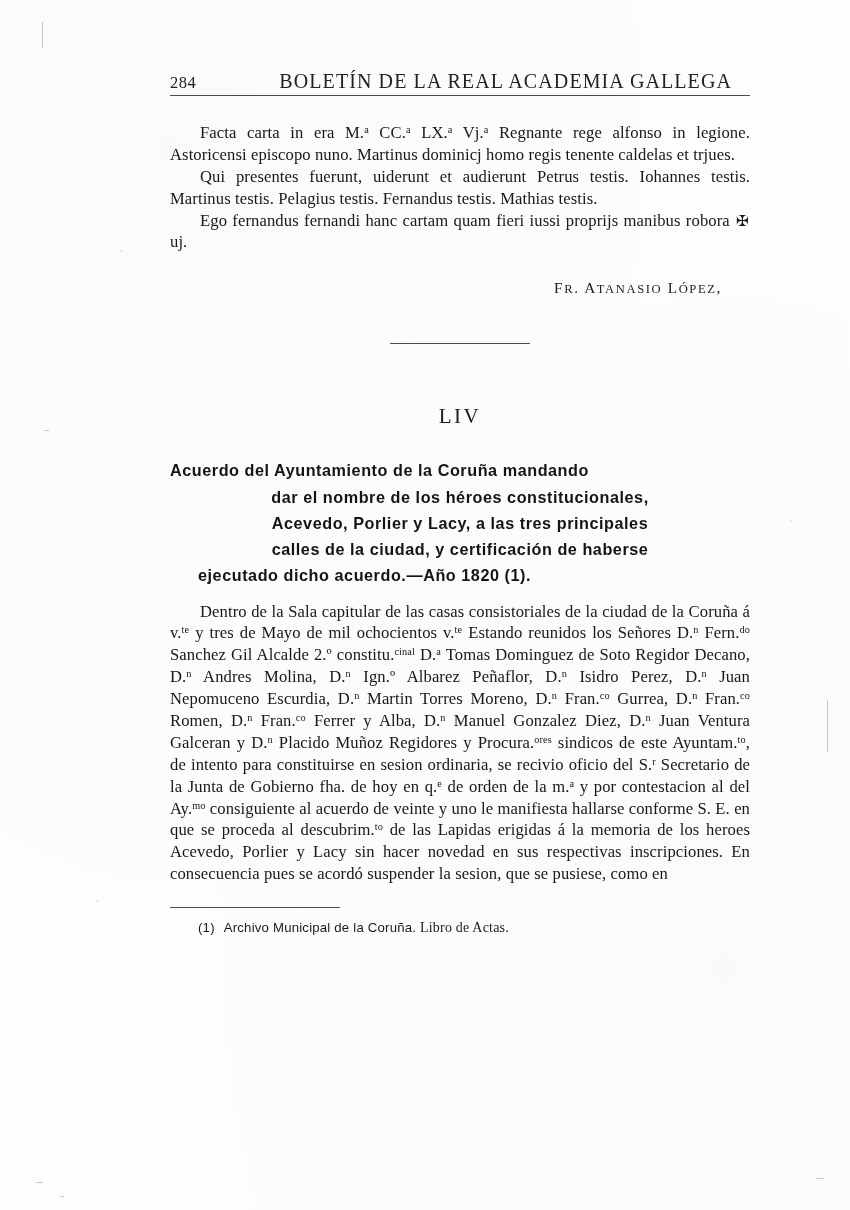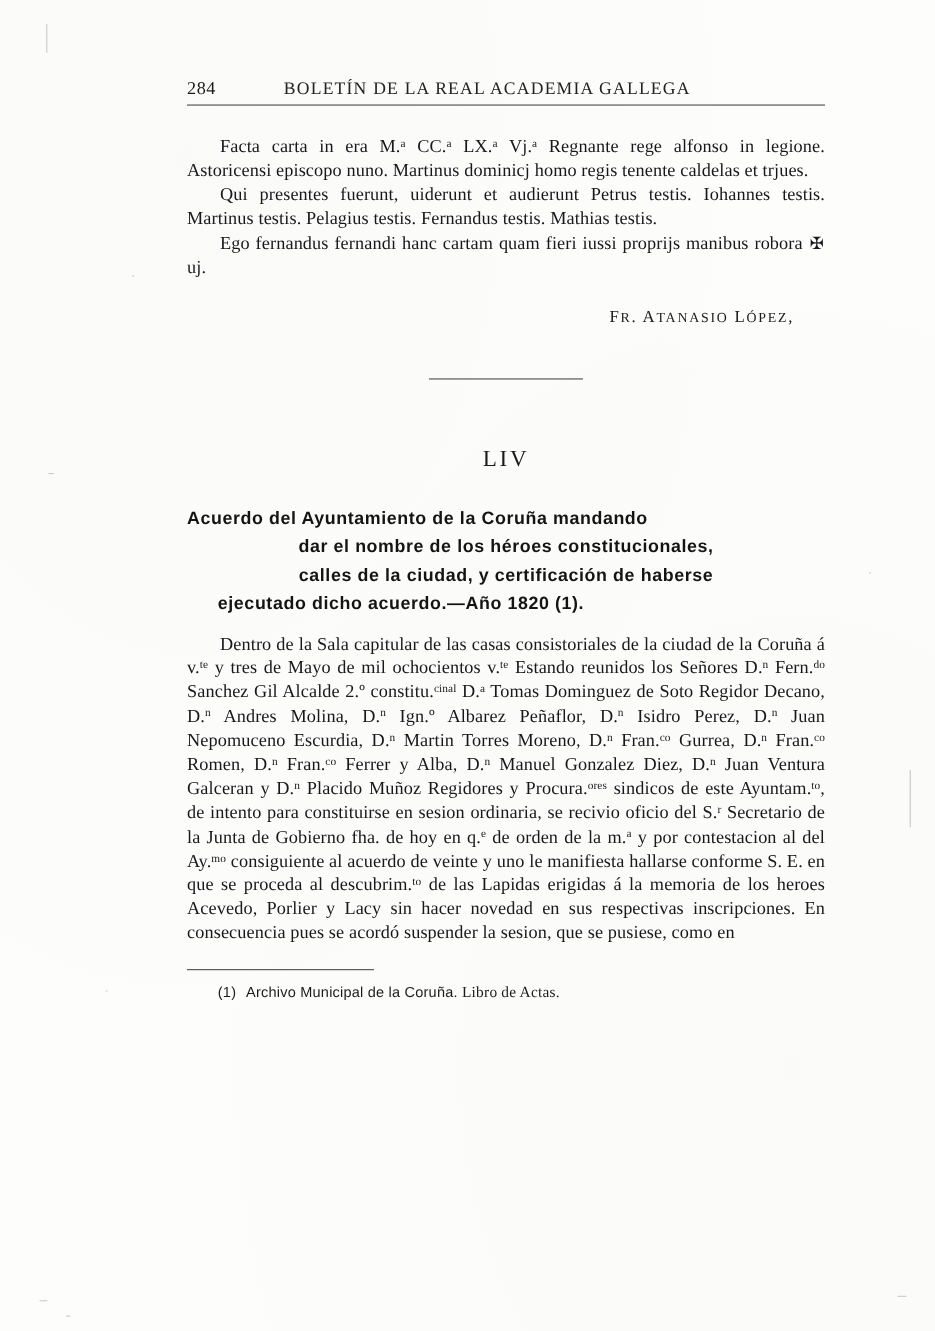--- a/index.html
+++ b/index.html
@@ -40,22 +40,22 @@
     gap: 36px;
   }
   .folio {
     font-size: 16.5px;
     letter-spacing: 0.5px;
     color: #1b1b1b;
     width: 52px;
   }
   .running-head {
     flex: 1;
-    text-align: left;
-    font-size: 16px;
+    text-align: right;
+    font-size: 20px;
     letter-spacing: 1.1px;
     color: #222;
     padding-right: 18px;
   }
   .rule {
     margin-top: 3px;
     border-bottom: 1.1px solid #2a2a2a;
     width: 100%;
     opacity: 0.85;
   }
@@ -208,20 +208,21 @@
 
     <div class="divider-wrap">
       <div class="divider"></div>
     </div>
 
     <div class="section-number">LIV</div>
 
     <div class="doc-title">
       <div>Acuerdo del Ayuntamiento de la Coruña mandando</div>
       <div style="text-align:center">dar el nombre de los héroes constitucionales,</div>
+      <div style="text-align:center">Acevedo, Porlier y Lacy, a las tres principales</div>
       <div style="text-align:center">calles de la ciudad, y certificación de haberse</div>
       <div class="doc-title-last" style="padding-left:28px"><span>ejecutado dicho acuerdo.</span><span>—</span><span class="ital">Año 1820</span> <span>(1).</span></div>
     </div>
 
     <div class="main-text">
       <p class="para indent">Dentro de la Sala capitular de las casas consistoriales de la ciudad de la Coruña á v.<sup>te</sup> y tres de Mayo de mil ochocientos v.<sup>te</sup> Estando reunidos los Señores D.<sup>n</sup> Fern.<sup>do</sup> Sanchez Gil Alcalde 2.º constitu.<sup>cinal</sup> D.<sup>a</sup> Tomas Dominguez de Soto Regidor Decano, D.<sup>n</sup> Andres Molina, D.<sup>n</sup> Ign.º Albarez Peñaflor, D.<sup>n</sup> Isidro Perez, D.<sup>n</sup> Juan Nepomuceno Escurdia, D.<sup>n</sup> Martin Torres Moreno, D.<sup>n</sup> Fran.<sup>co</sup> Gurrea, D.<sup>n</sup> Fran.<sup>co</sup> Romen, D.<sup>n</sup> Fran.<sup>co</sup> Ferrer y Alba, D.<sup>n</sup> Manuel Gonzalez Diez, D.<sup>n</sup> Juan Ventura Galceran y D.<sup>n</sup> Placido Muñoz Regidores y Procura.<sup>ores</sup> sindicos de este Ayuntam.<sup>to</sup>, de intento para constituirse en sesion ordinaria, se recivio oficio del S.<sup>r</sup> Secretario de la Junta de Gobierno fha. de hoy en q.<sup>e</sup> de orden de la m.<sup>a</sup> y por contestacion al del Ay.<sup>mo</sup> consiguiente al acuerdo de veinte y uno le manifiesta hallarse conforme S. E. en que se proceda al descubrim.<sup>to</sup> de las Lapidas erigidas á la memoria de los heroes Acevedo, Porlier y Lacy sin hacer novedad en sus respectivas inscripciones. En consecuencia pues se acordó suspender la sesion, que se pusiese, como en</p>
     </div>
 
     <div class="foot-rule"></div>
 

